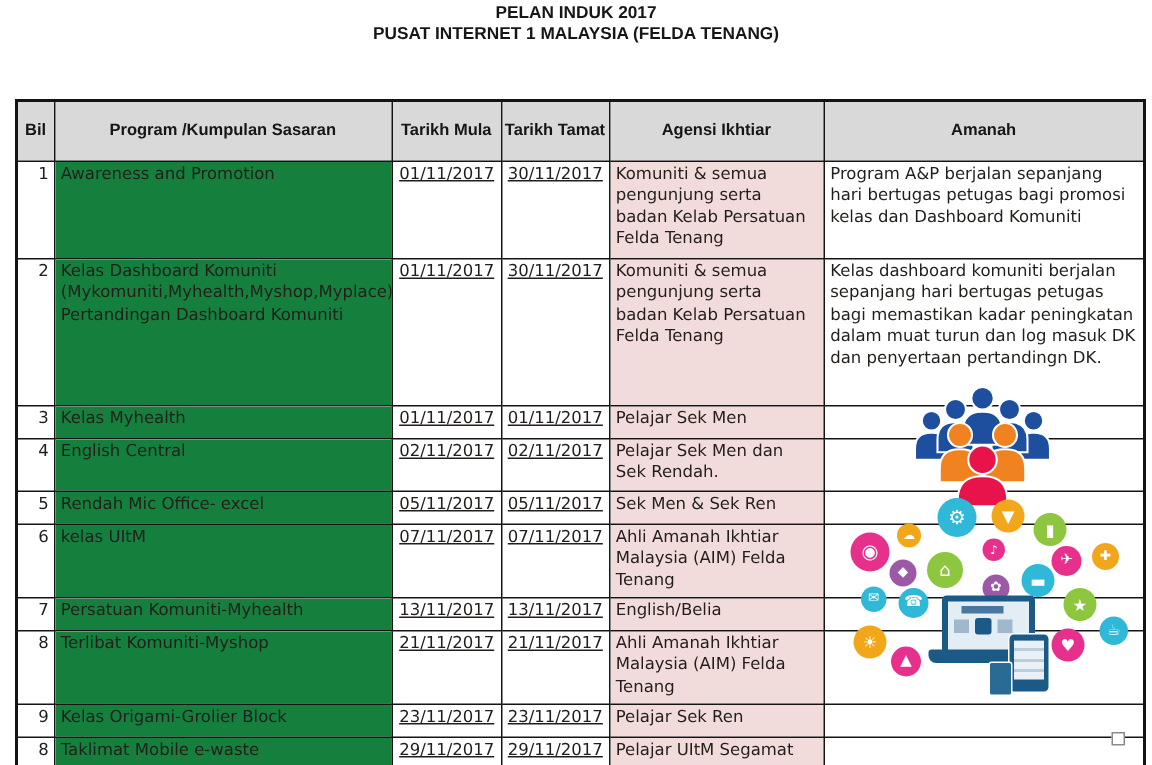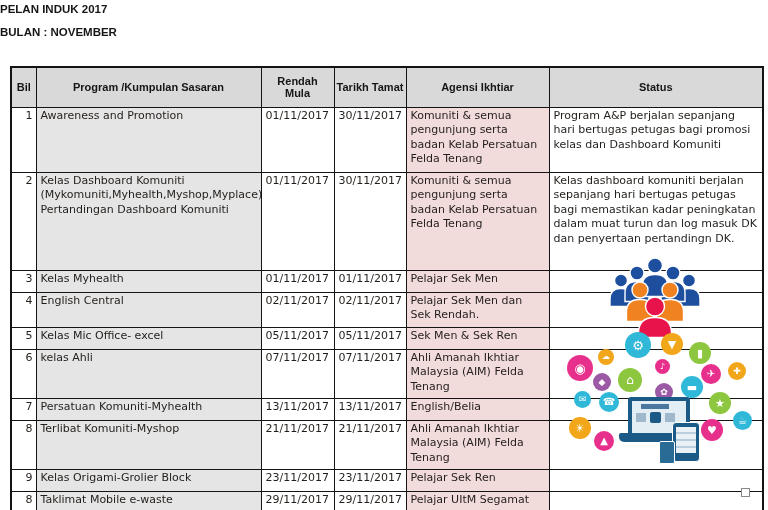--- a/index.html
+++ b/index.html
@@ -4,42 +4,42 @@
 <style>
   html,body{margin:0;padding:0;}
   body{
     width:768px;height:510px;background:#ffffff;
     font-family:"DejaVu Sans",sans-serif;color:#221e1b;
   }
   .page{position:relative;width:768px;height:510px;overflow:hidden;}
 
   
   .titles{
-    text-align:left;font-family:"Liberation Sans",sans-serif;
+    text-align:center;font-family:"Liberation Sans",sans-serif;
     font-weight:bold;font-size:11.5px;color:#161616;padding-top:3px;
   }
   .title-line{margin:0 0 2px 0;}
   .title-month{margin-top:11px;}
 
   
   table.plan{
     position:absolute;left:10px;top:66px;width:752px;
     border-collapse:collapse;table-layout:fixed;
     border:2px solid #141414;
   }
   td,th{border:1px solid #141414;vertical-align:top;overflow:hidden;}
   th{
     background:#d9d9d9;text-align:center;vertical-align:middle;
     font-family:"Liberation Sans",sans-serif;font-size:11px;font-weight:bold;
     color:#161616;padding:3px 2px;
   }
   td{font-size:11px;line-height:1.32;padding:1px 4px;}
   td.bil{text-align:right;padding-right:3px;}
-  td.prog{background:#e5e5e5;}
-  td.date{white-space:nowrap;padding-right:4px;}
+  td.prog{background:#15803d;}
+  td.date{text-align:right;white-space:nowrap;padding-right:4px;text-decoration:underline;}
   td.agensi{background:#f2dcdb;}
 
   
   .people-clipart{position:absolute;left:605px;top:256px;width:104px;height:88px;}
 
   
   .social-clipart{position:absolute;left:545px;top:330px;width:223px;height:130px;}
   .bubble{
     position:absolute;border-radius:50%;color:#fff;
     display:flex;align-items:center;justify-content:center;
@@ -76,40 +76,40 @@
     background:#ffffff;border:1px solid #8a8a8a;
   }
 </style>
 </head>
 <body>
 
 <div class="page">
 
   <div class="titles">
     <div class="title-line">PELAN INDUK 2017</div>
-    <div class="title-line title-month">BULAN : NOVEMBER</div>
+    <div class="title-line">PUSAT INTERNET 1 MALAYSIA (FELDA TENANG)</div>
   </div>
 
   <table class="plan">
     <colgroup>
       <col style="width:25px">
         <col style="width:225px">
         <col style="width:73px">
       <col style="width:72px">
         <col style="width:143px">
         <col style="width:214px">
     </colgroup>
     <tbody>
         <tr style="height:40px">
       <th>Bil</th>
       <th>Program /Kumpulan Sasaran</th>
-      <th>Rendah Mula</th>
+      <th>Tarikh Mula</th>
       <th>Tarikh Tamat</th>
       <th>Agensi Ikhtiar</th>
-      <th>Status</th>
+      <th>Amanah</th>
     </tr>
     <tr style="height:65px">
       <td class="bil">1</td>
       <td class="prog">Awareness and Promotion</td>
       <td class="date">01/11/2017</td>
       <td class="date">30/11/2017</td>
       <td class="agensi">Komuniti  &amp; semua pengunjung serta badan Kelab Persatuan Felda Tenang</td>
       <td class="status">Program A&amp;P berjalan sepanjang hari bertugas petugas bagi promosi kelas dan Dashboard Komuniti</td>
     </tr>
     <tr style="height:98px">
@@ -131,29 +131,29 @@
     <tr style="height:35px">
       <td class="bil">4</td>
       <td class="prog">English Central</td>
       <td class="date">02/11/2017</td>
       <td class="date">02/11/2017</td>
       <td class="agensi">Pelajar Sek Men dan Sek Rendah.</td>
       <td class="status"></td>
     </tr>
     <tr style="height:22px">
       <td class="bil">5</td>
-      <td class="prog">Kelas Mic Office- excel</td>
+      <td class="prog">Rendah Mic Office- excel</td>
       <td class="date">05/11/2017</td>
       <td class="date">05/11/2017</td>
       <td class="agensi">Sek Men &amp; Sek Ren</td>
       <td class="status"></td>
     </tr>
     <tr style="height:49px">
       <td class="bil">6</td>
-      <td class="prog">kelas Ahli</td>
+      <td class="prog">kelas UItM</td>
       <td class="date">07/11/2017</td>
       <td class="date">07/11/2017</td>
       <td class="agensi">Ahli Amanah Ikhtiar Malaysia (AIM) Felda Tenang</td>
       <td class="status"></td>
     </tr>
     <tr style="height:22px">
       <td class="bil">7</td>
       <td class="prog">Persatuan Komuniti-Myhealth</td>
       <td class="date">13/11/2017</td>
       <td class="date">13/11/2017</td>

